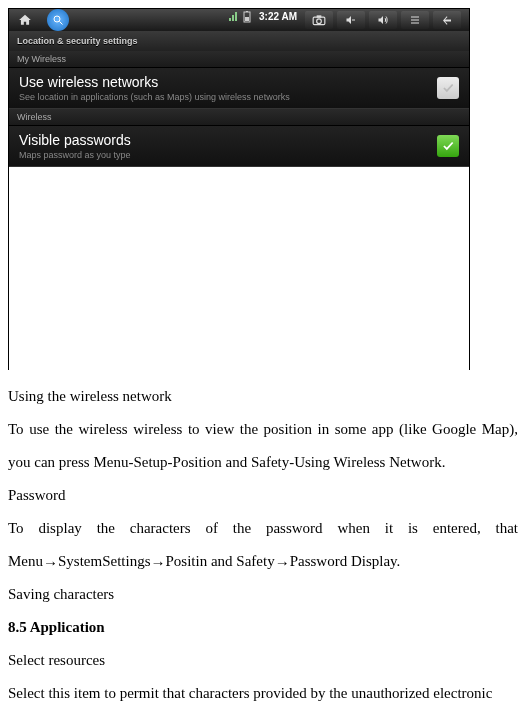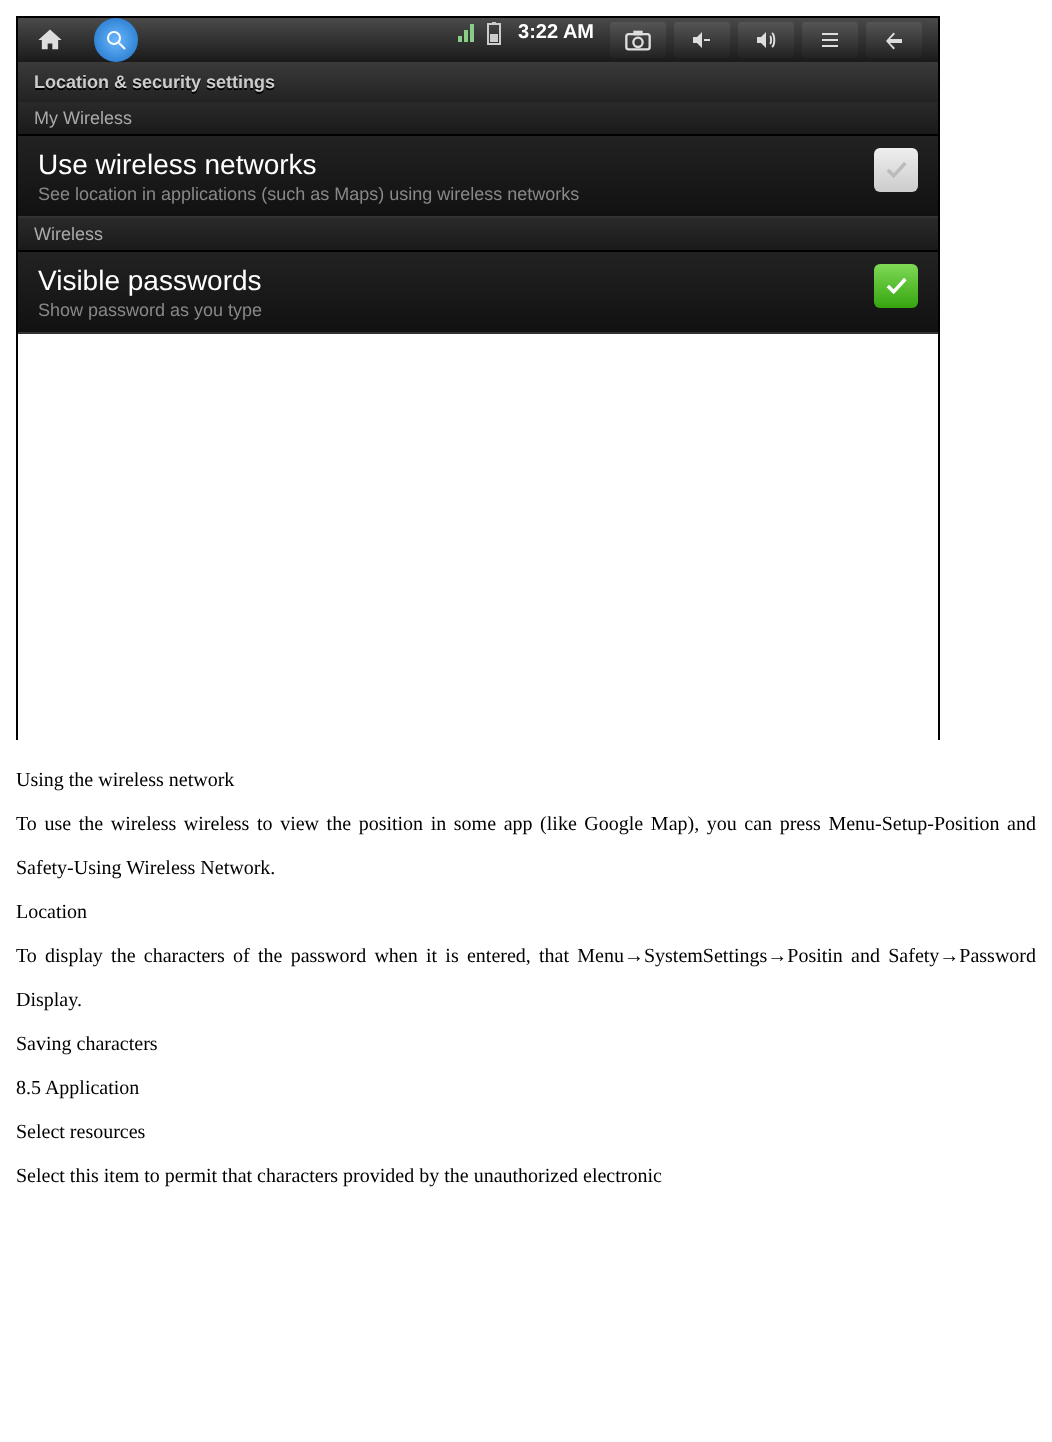--- a/index.html
+++ b/index.html
@@ -7,31 +7,31 @@
   .shot{width:460px;height:360px;background:#fff;position:relative;border:1px solid #000}
   .statusbar{height:22px;background:linear-gradient(#4a4a4a,#1a1a1a);display:flex;align-items:center;color:#fff;font:10px Arial,sans-serif}
   .home-ic{width:20px;height:20px;margin:0 6px;display:flex;align-items:center;justify-content:center}
   .search-circ{width:22px;height:22px;background:radial-gradient(circle,#6ab7ff,#1a6fc4);border-radius:50%;display:flex;align-items:center;justify-content:center;margin-left:6px}
   .flex-fill{flex:1}
   .status-right{display:flex;gap:4px;padding-right:8px}
   .status-btn{width:28px;height:18px;background:linear-gradient(#555,#222);border-radius:2px;display:flex;align-items:center;justify-content:center;color:#ddd}
   .time{font-weight:bold;margin:0 4px}
   .settings-title{height:16px;background:linear-gradient(#3a3a3a,#222);color:#ccc;font:bold 9px Arial,sans-serif;padding:2px 8px;display:flex;align-items:center;text-shadow:0 1px 0 #000}
   .section-hdr{height:14px;background:linear-gradient(#2a2a2a,#1a1a1a);color:#aaa;font:9px Arial,sans-serif;padding:1px 8px;display:flex;align-items:center;border-bottom:1px solid #000}
-  .pref-row{background:linear-gradient(#222,#111);padding:6px 10px;display:flex;border-bottom:1px solid #333}
+  .pref-row{background:linear-gradient(#222,#111);padding:6px 10px;display:flex;align-items:center;border-bottom:1px solid #333}
   .pref-text{flex:1}
   .pref-title{color:#fff;font:14px Arial,sans-serif;margin-bottom:2px}
   .pref-sub{color:#888;font:9px Arial,sans-serif}
   .chk{width:22px;height:22px;border-radius:3px;display:flex;align-items:center;justify-content:center}
   .chk-off{background:linear-gradient(#eee,#ccc);color:#bbb}
   .chk-on{background:linear-gradient(#7fd956,#35a50f);color:#fff}
   .shot-body{background:#fff;height:calc(100% - 22px - 16px - 14px - 40px - 14px - 40px)}
-  .doc{padding:10px 0 0 0;font-size:10px;line-height:2.2}
+  .doc{padding:10px 0 0 0;font-size:15px;line-height:2.2}
   .justify{text-align:justify}
-  .bold{font-weight:normal}
+  .bold{font-weight:bold}
   svg{display:block}
 </style>
 </head>
 <body>
 
 <div class="page">
   <div class="shot">
 
     <div class="statusbar">
       <div class="home-ic">
@@ -105,36 +105,36 @@
             <path fill="none" stroke="#bbb" stroke-width="3" d="M5 12l5 5L20 6"></path>
           </svg>
       </div>
     </div>
 
     <div class="section-hdr">Wireless</div>
 
     <div class="pref-row">
       <div class="pref-text">
         <div class="pref-title">Visible passwords</div>
-        <div class="pref-sub">Show password as you type</div>
+        <div class="pref-sub">Maps password as you type</div>
       </div>
       <div class="chk chk-on">
         <svg width="14" height="14" viewBox="0 0 24 24">
             <path fill="none" stroke="#fff" stroke-width="3" d="M5 12l5 5L20 6"></path>
           </svg>
       </div>
     </div>
 
     <div class="shot-body"></div>
   </div>
 
   <div class="doc">
     <div>Using the wireless network</div>
     <div class="justify">To use the wireless wireless to view the position in some app (like Google Map), you can press Menu-Setup-Position and Safety-Using Wireless Network.</div>
-    <div>Location</div>
+    <div>Password</div>
     <div class="justify">To display the characters of the password when it is entered, that Menu→SystemSettings→Positin and Safety→Password Display.</div>
     <div>Saving characters</div>
     <div class="bold">8.5 Application</div>
     <div>Select resources</div>
     <div class="justify">Select this item to permit that characters provided by the unauthorized electronic</div>
 
   </div>
 </div>
 
 </body></html>

